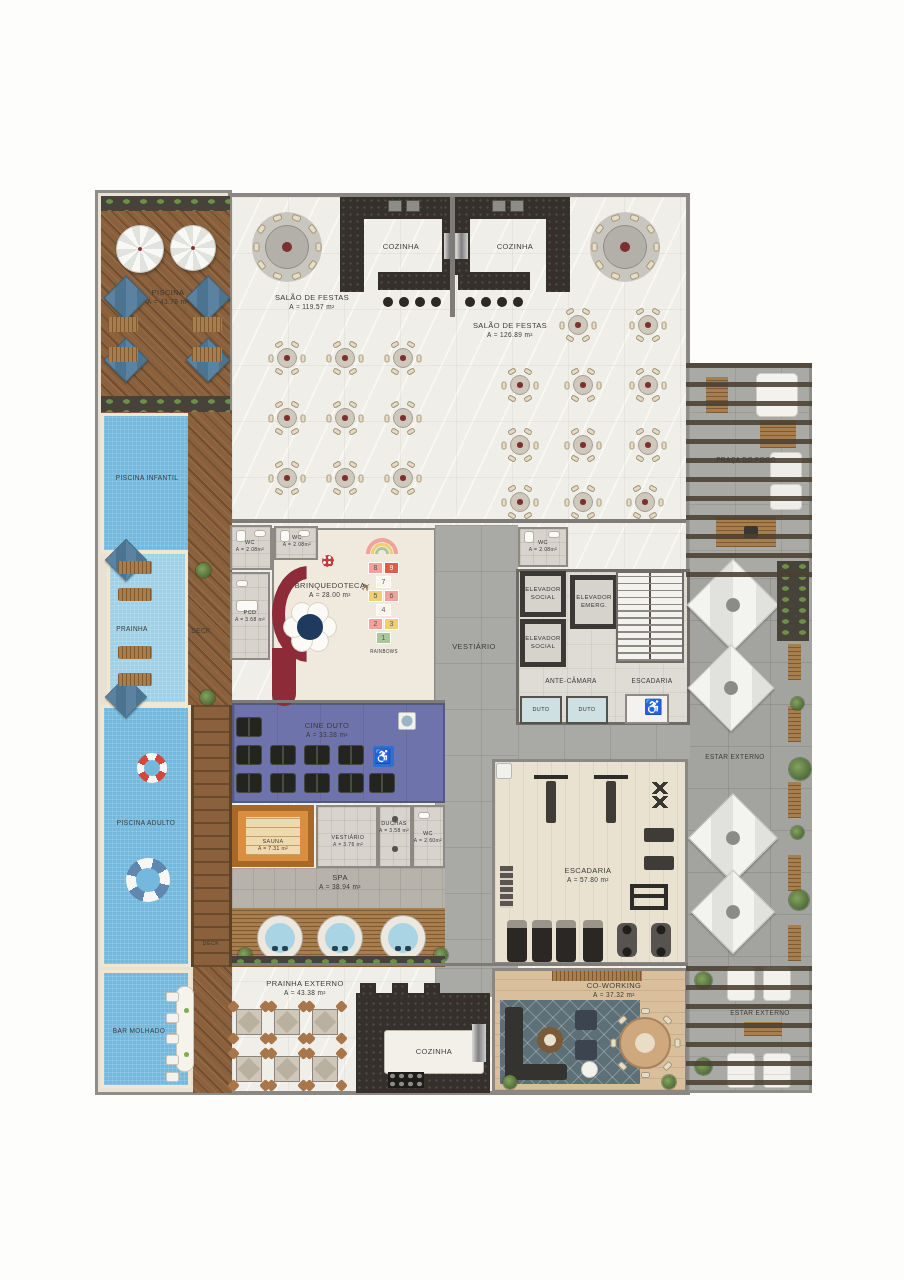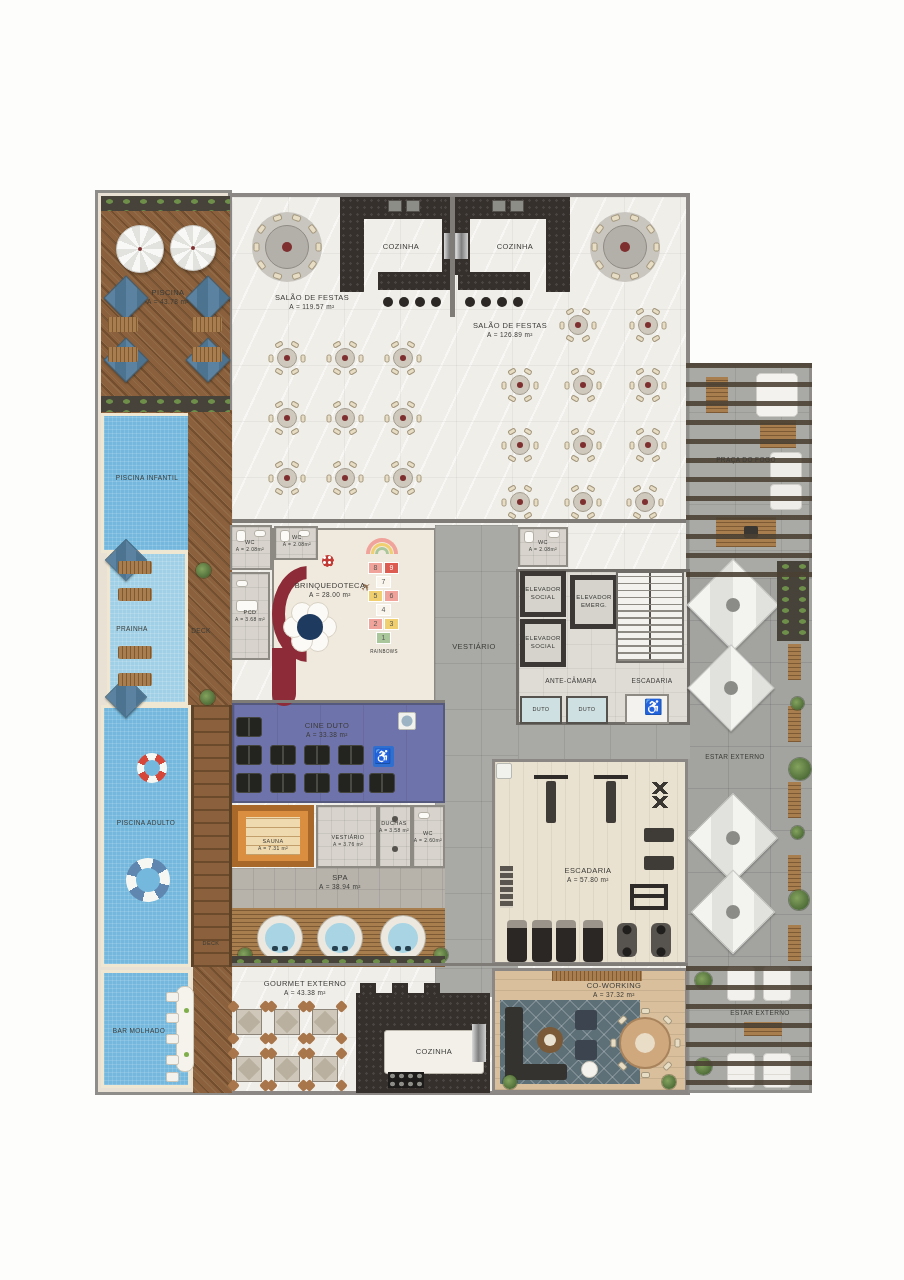--- a/index.html
+++ b/index.html
@@ -292,21 +292,21 @@
       <div class="area">A = 38.94 m²</div>
     </div>
   <div class="lbl" style="left:588px;top:875px">
       <div>ESCADARIA</div>
       <div class="area">A = 57.80 m²</div>
     </div>
   <div class="lbl md" style="left:735px;top:757px">
       <div>ESTAR EXTERNO</div>
     </div>
   <div class="lbl" style="left:305px;top:988px">
-      <div>GOURMET EXTERNO</div>
+      <div>PRAINHA EXTERNO</div>
       <div class="area">A = 43.38 m²</div>
     </div>
   <div class="lbl" style="left:434px;top:1052px">
       <div>COZINHA</div>
     </div>
   <div class="lbl" style="left:614px;top:990px">
       <div>CO-WORKING</div>
       <div class="area">A = 37.32 m²</div>
     </div>
   <div class="lbl md" style="left:760px;top:1013px">

